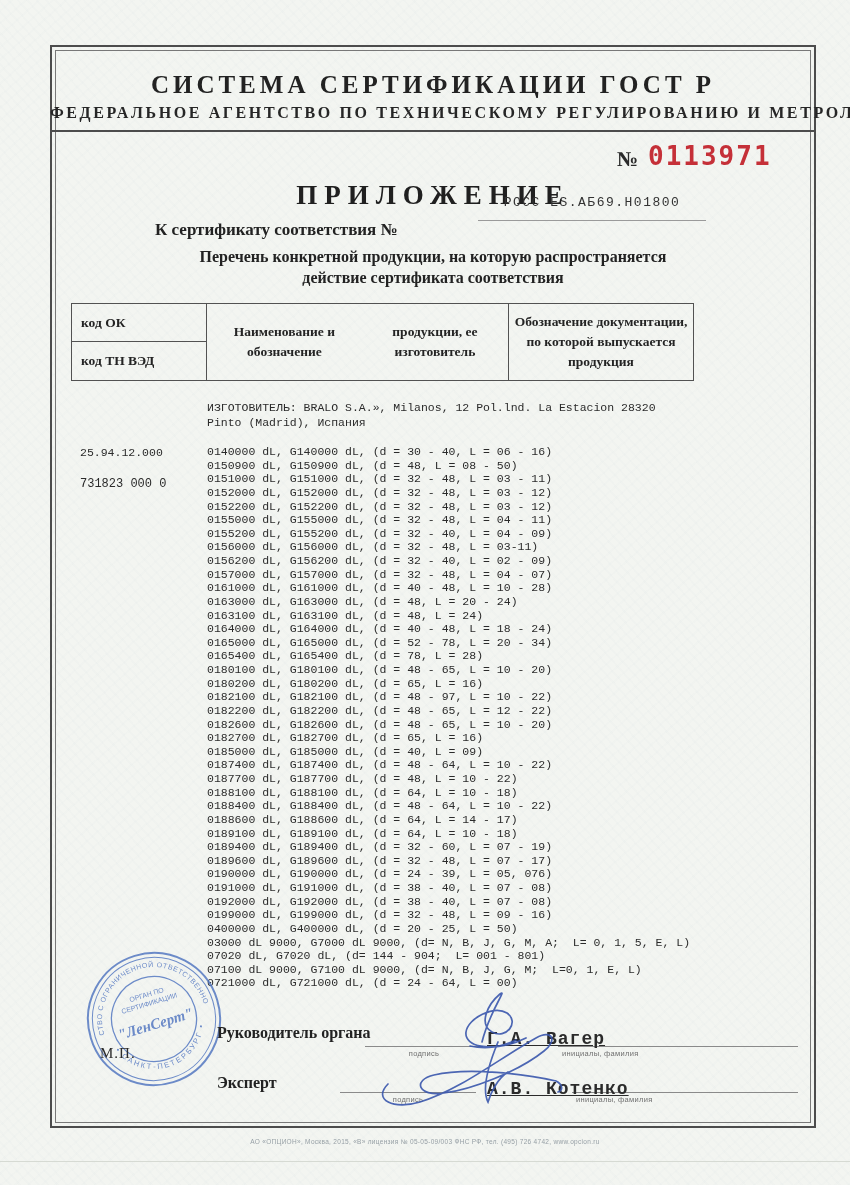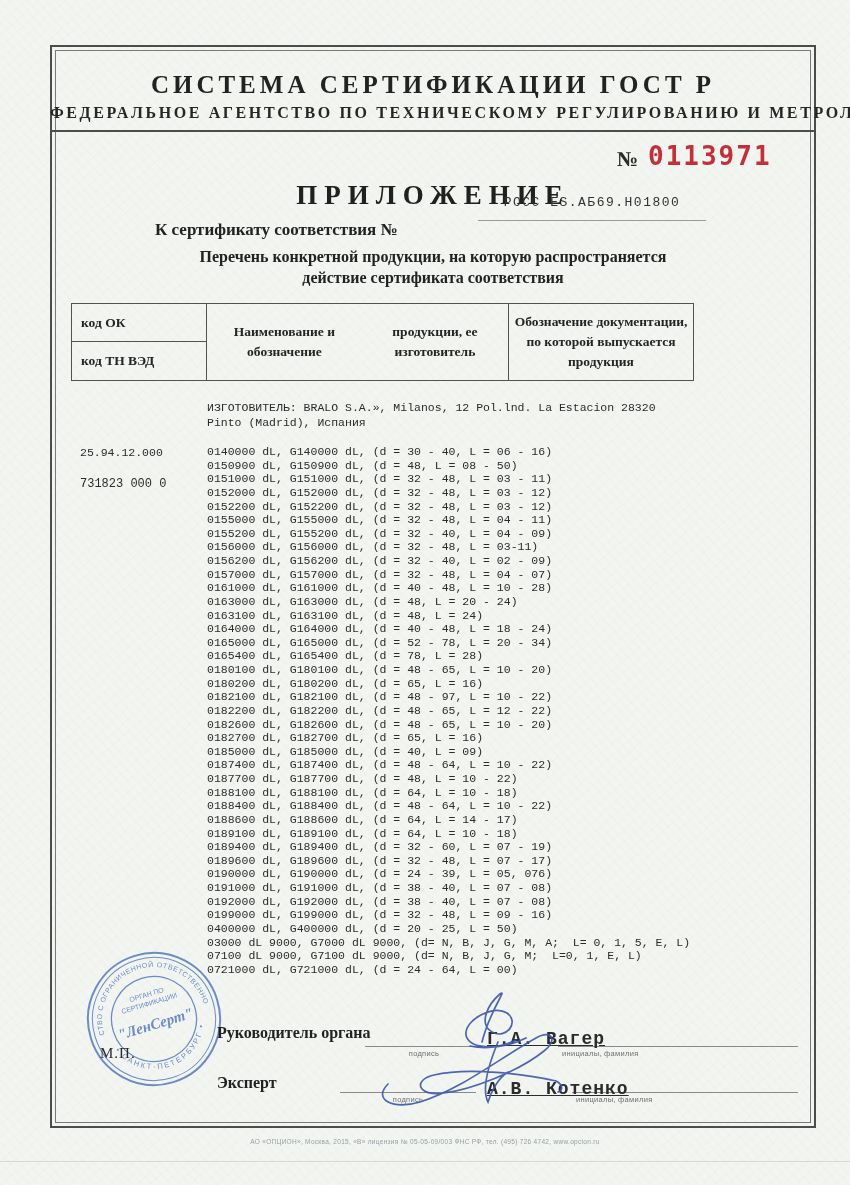--- a/index.html
+++ b/index.html
@@ -151,20 +151,21 @@
       <div class="code-line">0188600 dL, G188600 dL, (d = 64, L = 14 - 17)</div>
       <div class="code-line">0189100 dL, G189100 dL, (d = 64, L = 10 - 18)</div>
       <div class="code-line">0189400 dL, G189400 dL, (d = 32 - 60, L = 07 - 19)</div>
       <div class="code-line">0189600 dL, G189600 dL, (d = 32 - 48, L = 07 - 17)</div>
       <div class="code-line">0190000 dL, G190000 dL, (d = 24 - 39, L = 05, 076)</div>
       <div class="code-line">0191000 dL, G191000 dL, (d = 38 - 40, L = 07 - 08)</div>
       <div class="code-line">0192000 dL, G192000 dL, (d = 38 - 40, L = 07 - 08)</div>
       <div class="code-line">0199000 dL, G199000 dL, (d = 32 - 48, L = 09 - 16)</div>
       <div class="code-line">0400000 dL, G400000 dL, (d = 20 - 25, L = 50)</div>
       <div class="code-line">03000 dL 9000, G7000 dL 9000, (d= N, B, J, G, M, A;  L= 0, 1, 5, E, L)</div>
+      <div class="code-line">07020 dL, G7020 dL, (d= 144 - 904;  L= 001 - 801)</div>
       <div class="code-line">07100 dL 9000, G7100 dL 9000, (d= N, B, J, G, M;  L=0, 1, E, L)</div>
       <div class="code-line">0721000 dL, G721000 dL, (d = 24 - 64, L = 00)</div>
     </div>
 
   <svg class="abs" style="left:81px;top:946px;opacity:.82;" width="146" height="146" viewBox="-73 -73 146 146">
     <g transform="rotate(-17)" fill="none" stroke="#4f74c0">
       <circle r="66" stroke-width="2"></circle>
       <circle r="61.5" stroke-width="1"></circle>
       <circle r="42.5" stroke-width="1.3"></circle>
       <defs>

